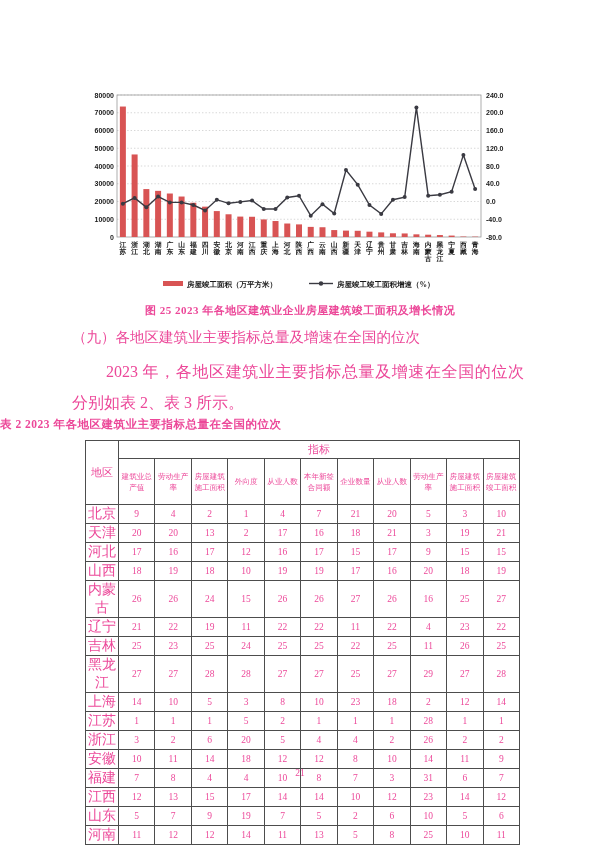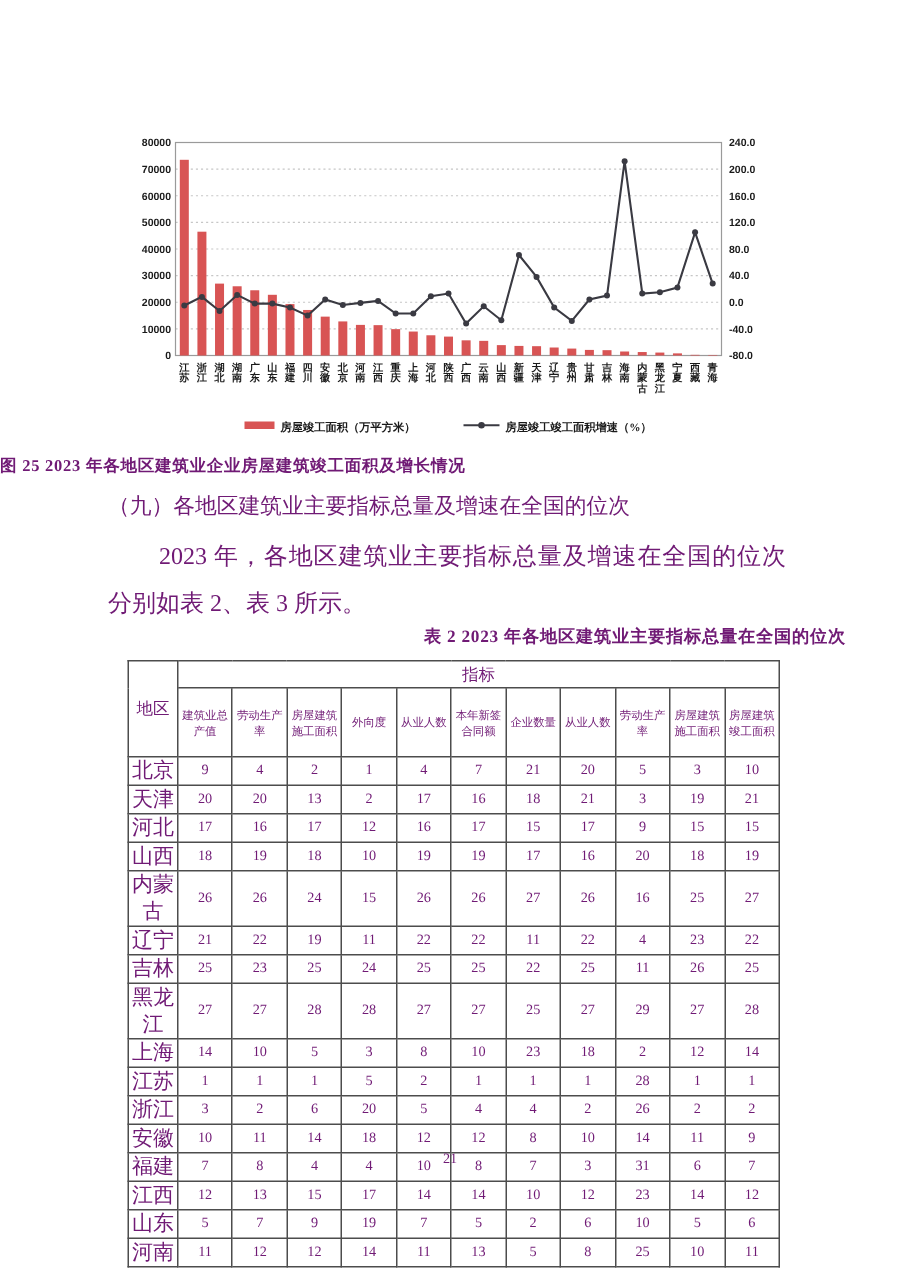--- a/index.html
+++ b/index.html
@@ -1,34 +1,34 @@
 <!DOCTYPE html>
 <html><head>
 <meta charset="utf-8">
 <style>
   html,body{margin:0;padding:0;background:#ffffff;}
   .page{
     position:relative;width:600px;height:848px;background:#ffffff;overflow:hidden;
-    font-family:"Liberation Serif",serif;color:#701a75;
+    font-family:"Liberation Serif",serif;color:#ec4899;
   }
   .chart-wrap{position:absolute;left:83px;top:85px;width:430px;height:212px;}
   .fig-caption{
-    position:absolute;left:0;top:303px;width:600px;
+    position:absolute;left:0;top:303px;width:600px;text-align:center;
     font-size:11px;font-weight:bold;letter-spacing:.5px;
   }
   .section-heading{
     position:absolute;left:72px;top:328px;width:460px;
     font-size:14.5px;font-weight:normal;margin:0;
   }
   .body-paragraph{
     position:absolute;left:72px;top:356px;width:452px;
     font-size:16px;line-height:31px;text-align:justify;text-indent:34px;margin:0;
   }
   .table-caption{
-    position:absolute;left:0;top:417px;width:564px;text-align:right;
+    position:absolute;left:0;top:417px;width:564px;text-align:left;
     font-size:11.5px;font-weight:bold;letter-spacing:.5px;
   }
   table.rank{
     position:absolute;left:85px;top:440px;width:435px;
     border-collapse:collapse;table-layout:fixed;
   }
   table.rank th,table.rank td{
     border:1px solid #4d4d4d;text-align:center;vertical-align:middle;
     padding:0 1px;font-weight:normal;
   }

